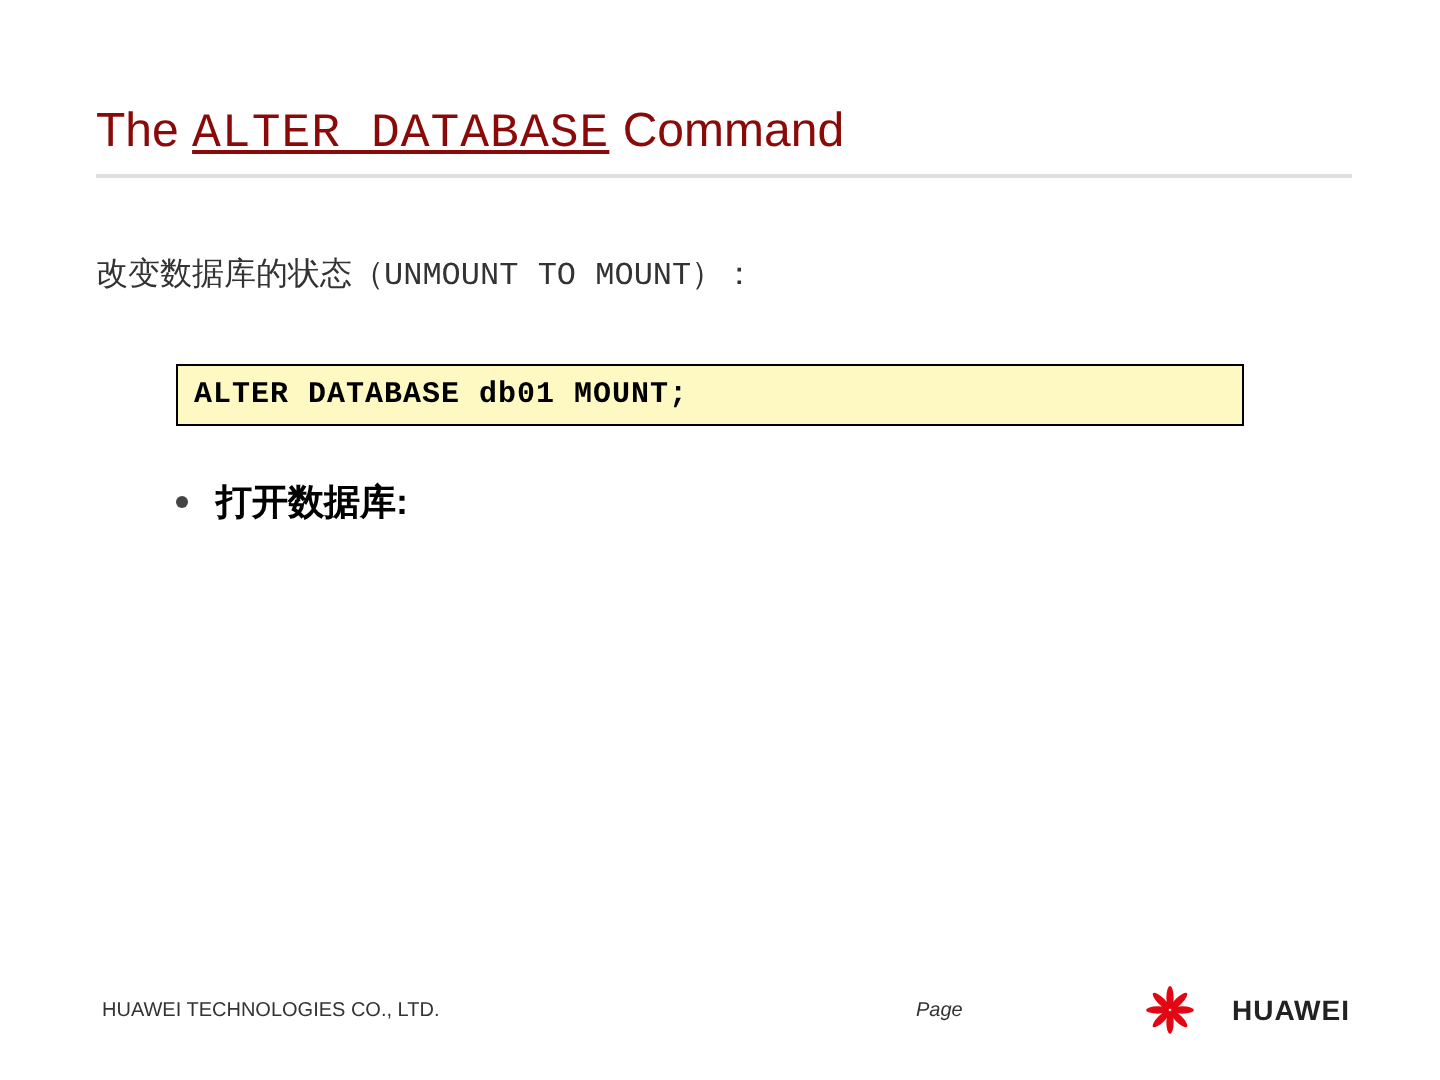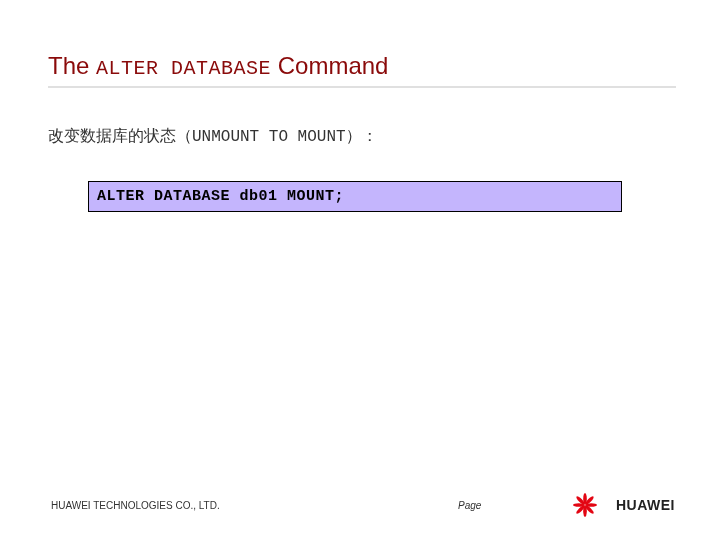--- a/index.html
+++ b/index.html
@@ -1,24 +1,24 @@
 <!DOCTYPE html>
 <html><head>
 <meta charset="utf-8">
 <style>
   * { box-sizing: border-box; margin: 0; padding: 0; }
   html, body { width: 720px; height: 540px; background: #fff; font-family: Arial, "Microsoft YaHei", sans-serif; }
   .slide { width: 720px; height: 540px; position: relative; padding: 52px 48px 0 48px; }
   .title { font-size: 24px; color: #8a0a0a; font-weight: 400; }
-  .title .mono { font-family: "Courier New", monospace; font-size: 20px; letter-spacing: 0.5px; }
+  .title .mono { font-family: "Courier New", monospace; font-size: 24px; letter-spacing: 0.5px; text-decoration: underline; }
   .title-underline { margin-top: 6px; border-bottom: 2px solid #e0e0e0; width: 628px; }
   .subtitle { margin-top: 38px; font-size: 16px; color: #333; }
   .subtitle .mono { font-family: "Courier New", monospace; }
   .content { margin-top: 34px; padding-left: 40px; padding-right: 50px; }
-  .code-box { border: 1.5px solid #000; background: #c4b5fd; padding: 6px 8px; font-family: "Courier New", monospace; font-weight: bold; font-size: 15px; color: #000; letter-spacing: 0.5px; }
+  .code-box { border: 1.5px solid #000; background: #fef9c3; padding: 6px 8px; font-family: "Courier New", monospace; font-weight: bold; font-size: 15px; color: #000; letter-spacing: 0.5px; }
   .bullet-row { display: flex; align-items: center; margin-top: 26px; margin-bottom: 14px; }
   .bullet-dot { width: 6px; height: 6px; border-radius: 50%; background: #444; margin-right: 14px; }
   .bullet-text { font-size: 18px; font-weight: bold; color: #000; }
   .footer { position: absolute; left: 3px; bottom: 22px; width: 720px; display: flex; align-items: center; justify-content: space-between; padding: 0 48px 0 48px; }
   .footer-left { font-size: 10px; color: #333; }
   .footer-page { font-size: 10px; color: #333; position: absolute; left: 455px; font-style: italic; }
   .footer-logo { display: flex; align-items: center; gap: 18px; }
   .logo-text { font-size: 14px; font-weight: bold; letter-spacing: 0.5px; color: #222; font-family: Arial, sans-serif; }
   .petal-logo { width: 26px; height: 26px; position: relative; }
   .petal-logo svg { width: 100%; height: 100%; }
@@ -33,20 +33,24 @@
   </div>
   <div class="title-underline"></div>
 
   <div class="subtitle">
     <span>改变数据库的状态（</span><span class="mono">UNMOUNT TO MOUNT</span><span>）：</span>
   </div>
 
   <div class="content">
     <div class="code-box">ALTER DATABASE db01 MOUNT;</div>
 
+    <div class="bullet-row">
+      <div class="bullet-dot"></div>
+      <div class="bullet-text">打开数据库:</div>
+    </div>
 
   </div>
 
   <div class="footer">
     <div class="footer-left">HUAWEI TECHNOLOGIES CO., LTD.</div>
     <div class="footer-page">Page</div>
     <div class="footer-logo">
       <div class="petal-logo">
         <svg viewBox="0 0 100 100">
           <g fill="#e30613">

